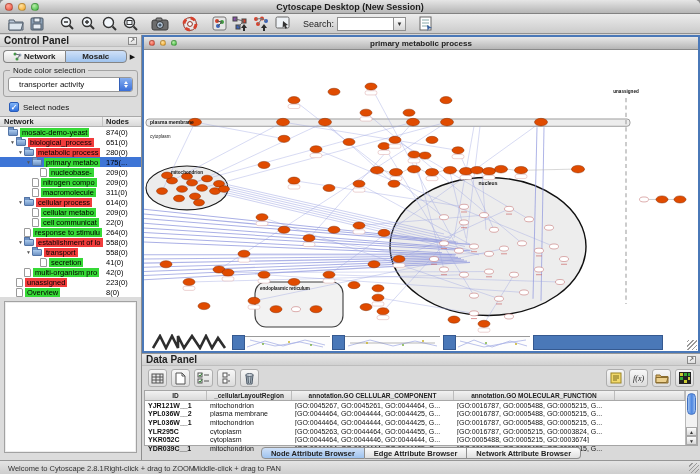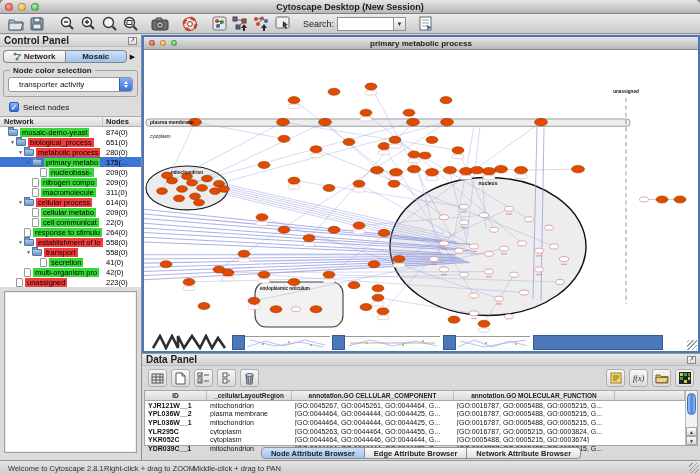--- a/index.html
+++ b/index.html
@@ -39,21 +39,21 @@
   font-weight:bold; font-size:10px; background:linear-gradient(#eaeaea,#d0d0d0); border-bottom:1px solid #bdbdbd; color:#222; }
 .float-icon { width:9px; height:8px; border:1px solid #8a8a8a; background:linear-gradient(#fff,#ddd); position:relative; }
 .float-icon::after { content:"↗"; position:absolute; top:-2px; left:1px; font-size:6px; color:#666; }
 .cp-tabs { display:flex; align-items:center; padding:3px 3px 2px; flex:none; }
 .cp-tab { flex:1; height:13px; border:1px solid #858585; display:flex; align-items:center; justify-content:center; gap:2px;
   font-size:8px; font-weight:bold; background:linear-gradient(#fdfdfd,#dcdcdc); color:#222; }
 .cp-tab.first { border-radius:4px 0 0 4px; border-right:none; }
 .cp-tab.selected { background:linear-gradient(#cfe0f7,#9fc3ee); border-radius:0 4px 4px 0; }
 .cp-tab-more { width:11px; text-align:center; font-size:7px; color:#111; flex:none; }
 .groupbox { margin:5px 3px 1px; border:1px solid #a4a4a4; border-radius:3px; position:relative; padding:6px 4px 4px; flex:none; }
-.groupbox-label { position:absolute; top:-5px; left:6px; background:#dcdcdc; padding:0 3px; font-size:8px; font-weight:bold; color:#222;text-align:right; }
+.groupbox-label { position:absolute; top:-5px; left:6px; background:#dcdcdc; padding:0 3px; font-size:8px; font-weight:normal; color:#222;text-align:right; }
 .combobox { height:15px; background:#fff; border:1px solid #979797; border-radius:3px; display:flex; align-items:center;
   justify-content:space-between; padding-left:10px; font-size:8px; overflow:hidden; }
 .combo-value { white-space:nowrap; }
 .combo-btn { width:13px; height:100%; background:linear-gradient(#85aef0,#3a6fd8); border-left:1px solid #3360b8;
   display:flex; flex-direction:column; align-items:center; justify-content:center; gap:1px; }
 .tri-up { width:0; height:0; border-left:2.5px solid transparent; border-right:2.5px solid transparent; border-bottom:3px solid #fff; }
 .tri-dn { width:0; height:0; border-left:2.5px solid transparent; border-right:2.5px solid transparent; border-top:3px solid #fff; }
 .checkbox-row { display:flex; align-items:center; gap:4px; padding:4px 9px 4px; flex:none; }
 .checkbox { width:10px; height:10px; border-radius:2px; background:linear-gradient(#7fb3f7,#2f6fdd); border:1px solid #2a5cb8;
   color:#fff; font-size:8px; line-height:9px; text-align:center; font-weight:bold; }
@@ -409,20 +409,27 @@
             <span class="node-icon icon-file"></span>
             <span class="tree-label green">multi-organism pro</span>
             <span class="tree-nodes">42(0)</span>
           </div>
           <div class="tree-row">
             <span class="indent" style="width: 9px;"></span>
             <span class="expander"></span>
             <span class="node-icon icon-file"></span>
             <span class="tree-label red">unassigned</span>
             <span class="tree-nodes">223(0)</span>
+          </div>
+          <div class="tree-row">
+            <span class="indent" style="width: 9px;"></span>
+            <span class="expander"></span>
+            <span class="node-icon icon-file"></span>
+            <span class="tree-label green">Overview</span>
+            <span class="tree-nodes">8(0)</span>
           </div>
         </div>
       <div class="birdseye"></div>
     </div>
 
     <div class="right-side">
 
       <div class="network-frame">
         <div class="frame-titlebar">
           <div class="traffic">

